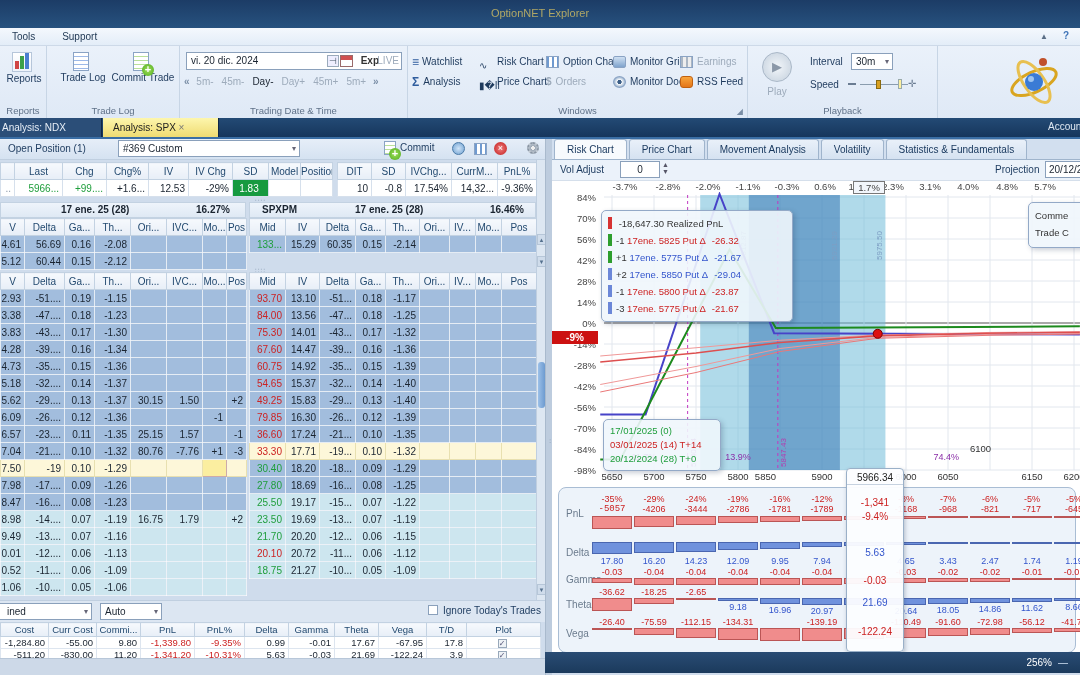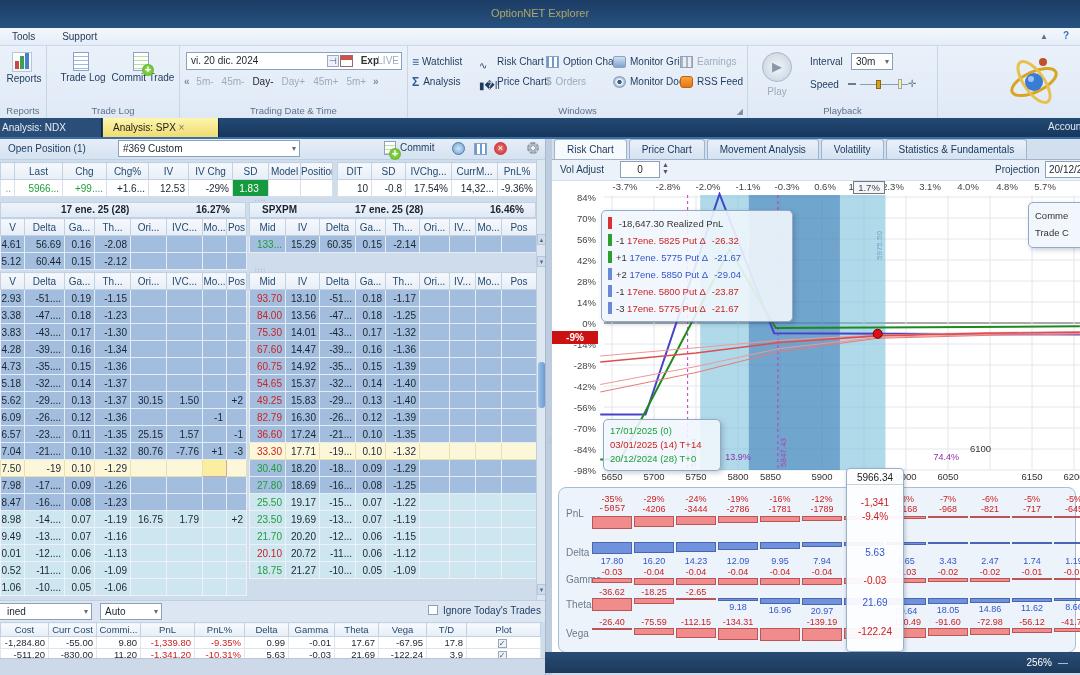--- a/index.html
+++ b/index.html
@@ -677,21 +677,21 @@
           <td>15.83</td>
           <td>-29...</td>
           <td>0.13</td>
           <td>-1.40</td>
           <td></td>
           <td></td>
           <td></td>
           <td></td>
         </tr>
         <tr class=" rb">
-          <td class=" c-red">82.79</td>
+          <td class=" c-red">79.85</td>
           <td>16.30</td>
           <td>-26...</td>
           <td>0.12</td>
           <td>-1.39</td>
           <td></td>
           <td></td>
           <td></td>
           <td></td>
         </tr>
         <tr class=" rb">
@@ -959,21 +959,21 @@
       <div class="abs" style="left: 556px; top: 360px; width: 40px; text-align: right; font-size: 9.5px; color: rgb(68, 68, 68);">-28%</div>
       <div class="abs" style="left: 556px; top: 381px; width: 40px; text-align: right; font-size: 9.5px; color: rgb(68, 68, 68);">-42%</div>
       <div class="abs" style="left: 556px; top: 402px; width: 40px; text-align: right; font-size: 9.5px; color: rgb(68, 68, 68);">-56%</div>
       <div class="abs" style="left: 556px; top: 423px; width: 40px; text-align: right; font-size: 9.5px; color: rgb(68, 68, 68);">-70%</div>
       <div class="abs" style="left: 556px; top: 444px; width: 40px; text-align: right; font-size: 9.5px; color: rgb(68, 68, 68);">-84%</div>
       <div class="abs" style="left: 556px; top: 465px; width: 40px; text-align: right; font-size: 9.5px; color: rgb(68, 68, 68);">-98%</div>
       <div class="abs" style="left: 592px; top: 471px; width: 40px; text-align: center; font-size: 9.5px; color: rgb(51, 51, 51);">5650</div>
       <div class="abs" style="left: 634px; top: 471px; width: 40px; text-align: center; font-size: 9.5px; color: rgb(51, 51, 51);">5700</div>
       <div class="abs" style="left: 676px; top: 471px; width: 40px; text-align: center; font-size: 9.5px; color: rgb(51, 51, 51);">5750</div>
       <div class="abs" style="left: 718px; top: 471px; width: 40px; text-align: center; font-size: 9.5px; color: rgb(51, 51, 51);">5800</div>
-      <div class="abs" style="left: 760px; top: 471px; width: 40px; text-align: left; font-size: 9.5px; color: rgb(51, 51, 51);">5850</div>
+      <div class="abs" style="left: 736px; top: 471px; width: 40px; text-align: right; font-size: 9.5px; color: rgb(51, 51, 51);">5850</div>
       <div class="abs" style="left: 802px; top: 471px; width: 40px; text-align: center; font-size: 9.5px; color: rgb(51, 51, 51);">5900</div>
       <div class="abs" style="left: 886px; top: 471px; width: 40px; text-align: center; font-size: 9.5px; color: rgb(51, 51, 51);">6000</div>
       <div class="abs" style="left: 928px; top: 471px; width: 40px; text-align: center; font-size: 9.5px; color: rgb(51, 51, 51);">6050</div>
       <div class="abs" style="left: 970px; top: 443px; width: 40px; text-align: left; font-size: 9.5px; color: rgb(51, 51, 51);">6100</div>
       <div class="abs" style="left: 1012px; top: 471px; width: 40px; text-align: center; font-size: 9.5px; color: rgb(51, 51, 51);">6150</div>
       <div class="abs" style="left: 1054px; top: 471px; width: 40px; text-align: center; font-size: 9.5px; color: rgb(51, 51, 51);">6200</div>
     </div>
   <div class="abs" id="ybadge" style="top: 330.5px;">-9%</div>
 
   <div class="floatbox" style="left:601px;top:210px;width:192px">

